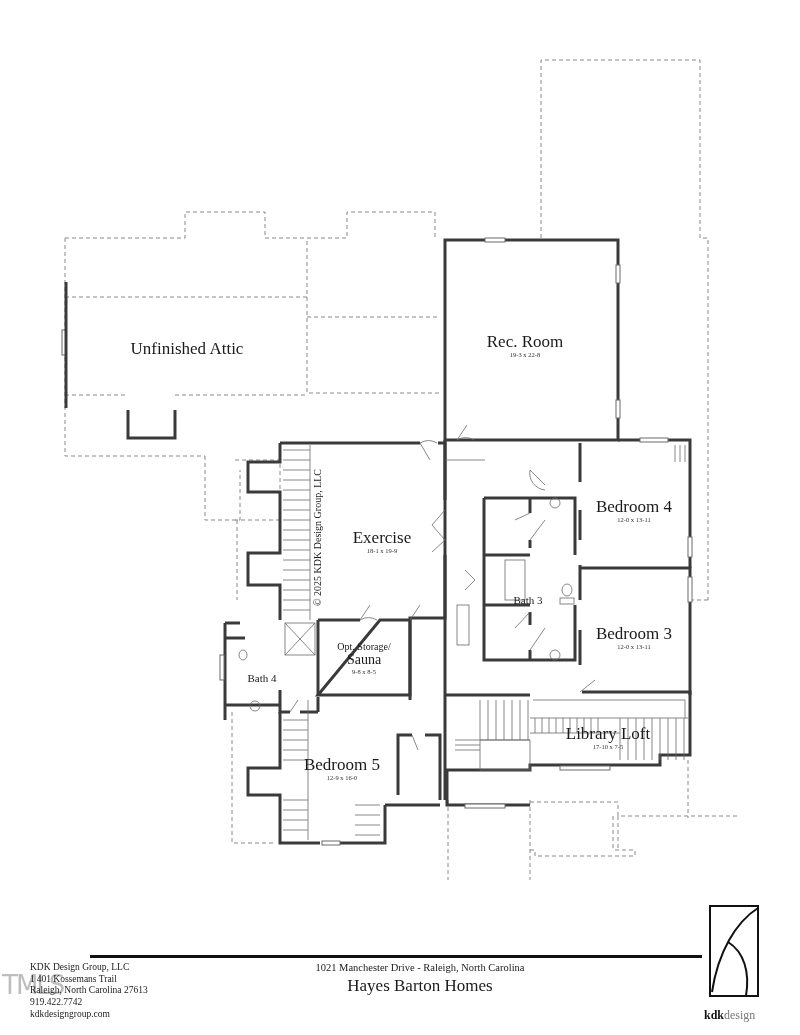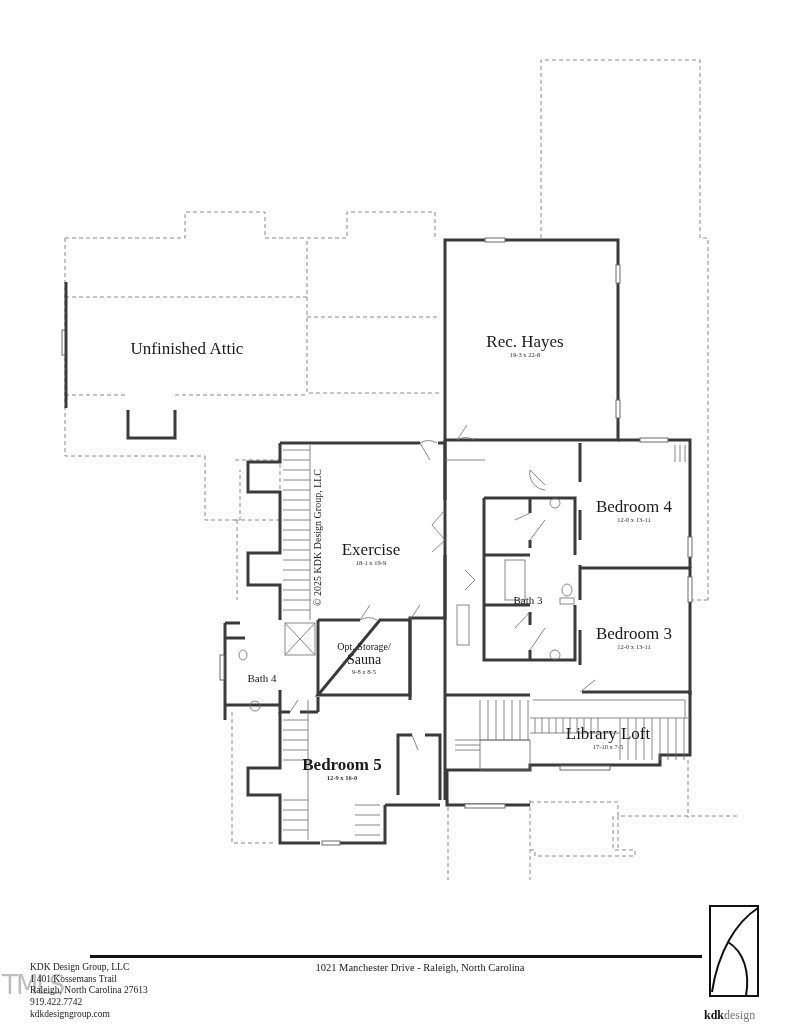--- a/index.html
+++ b/index.html
@@ -143,28 +143,28 @@
     <path d="M4 4 L52 4 L52 94 L4 94 Z"></path>
     <path d="M52 6 C30 20 12 50 6 90"></path>
     <path d="M22 40 C38 50 44 70 40 94"></path>
   </g>
 </svg>
 
 <div class="lbl" style="left:187px; top:340px;">
   <span class="room-name">Unfinished Attic</span>
 </div>
 <div class="lbl" style="left:525px; top:333px;">
-  <span class="room-name">Rec. Hayes</span>
+  <span class="room-name">Rec. Room</span>
   <span class="room-dim">19-3 x 22-8</span>
 </div>
 <div class="lbl" style="left:634px; top:498px;">
   <span class="room-name">Bedroom 4</span>
   <span class="room-dim">12-0 x 13-11</span>
 </div>
-<div class="lbl" style="left:371px; top:529px;margin-top:12px;">
+<div class="lbl" style="left:382px; top:529px;">
   <span class="room-name">Exercise</span>
   <span class="room-dim">18-1 x 19-9</span>
 </div>
 <div class="lbl" style="left:528px; top:571px; font-size:11px;margin-top:24px;">
   <span style="font-size:11px;">Bath 3</span>
 </div>
 <div class="lbl" style="left:634px; top:625px;">
   <span class="room-name">Bedroom 3</span>
   <span class="room-dim">12-0 x 13-11</span>
 </div>
@@ -173,36 +173,37 @@
   <span style="font-size:14px; display:block; margin-top:1px;">Sauna</span>
   <span class="room-dim">9-8 x 8-5</span>
 </div>
 <div class="lbl" style="left:262px; top:669px;">
   <span style="font-size:11px;">Bath 4</span>
 </div>
 <div class="lbl" style="left:608px; top:725px;">
   <span class="room-name">Library Loft</span>
   <span class="room-dim">17-10 x 7-5</span>
 </div>
-<div class="lbl" style="left:342px; top:756px;font-weight:bold;">
+<div class="lbl" style="left:342px; top:756px;">
   <span class="room-name">Bedroom 5</span>
   <span class="room-dim">12-9 x 16-0</span>
 </div>
 
 <div class="copyright" style="left:312px; top:606px;">© 2025 KDK Design Group, LLC</div>
 
 <div class="titleblock-rule"></div>
 
 <div class="watermark">TMLS</div>
 
 <div class="firm">
   <div>KDK Design Group, LLC</div>
   <div>1 401 Kossemans Trail</div>
   <div>Raleigh, North Carolina  27613</div>
   <div>919.422.7742</div>
   <div>kdkdesigngroup.com</div>
 </div>
 
 <div class="project">
   <span class="addr">1021 Manchester Drive - Raleigh, North Carolina</span>
+  <span class="builder">Hayes Barton Homes</span>
 </div>
 
 <div class="logo-text"><b>kdk</b><span>design</span></div>
 
 </body></html>

